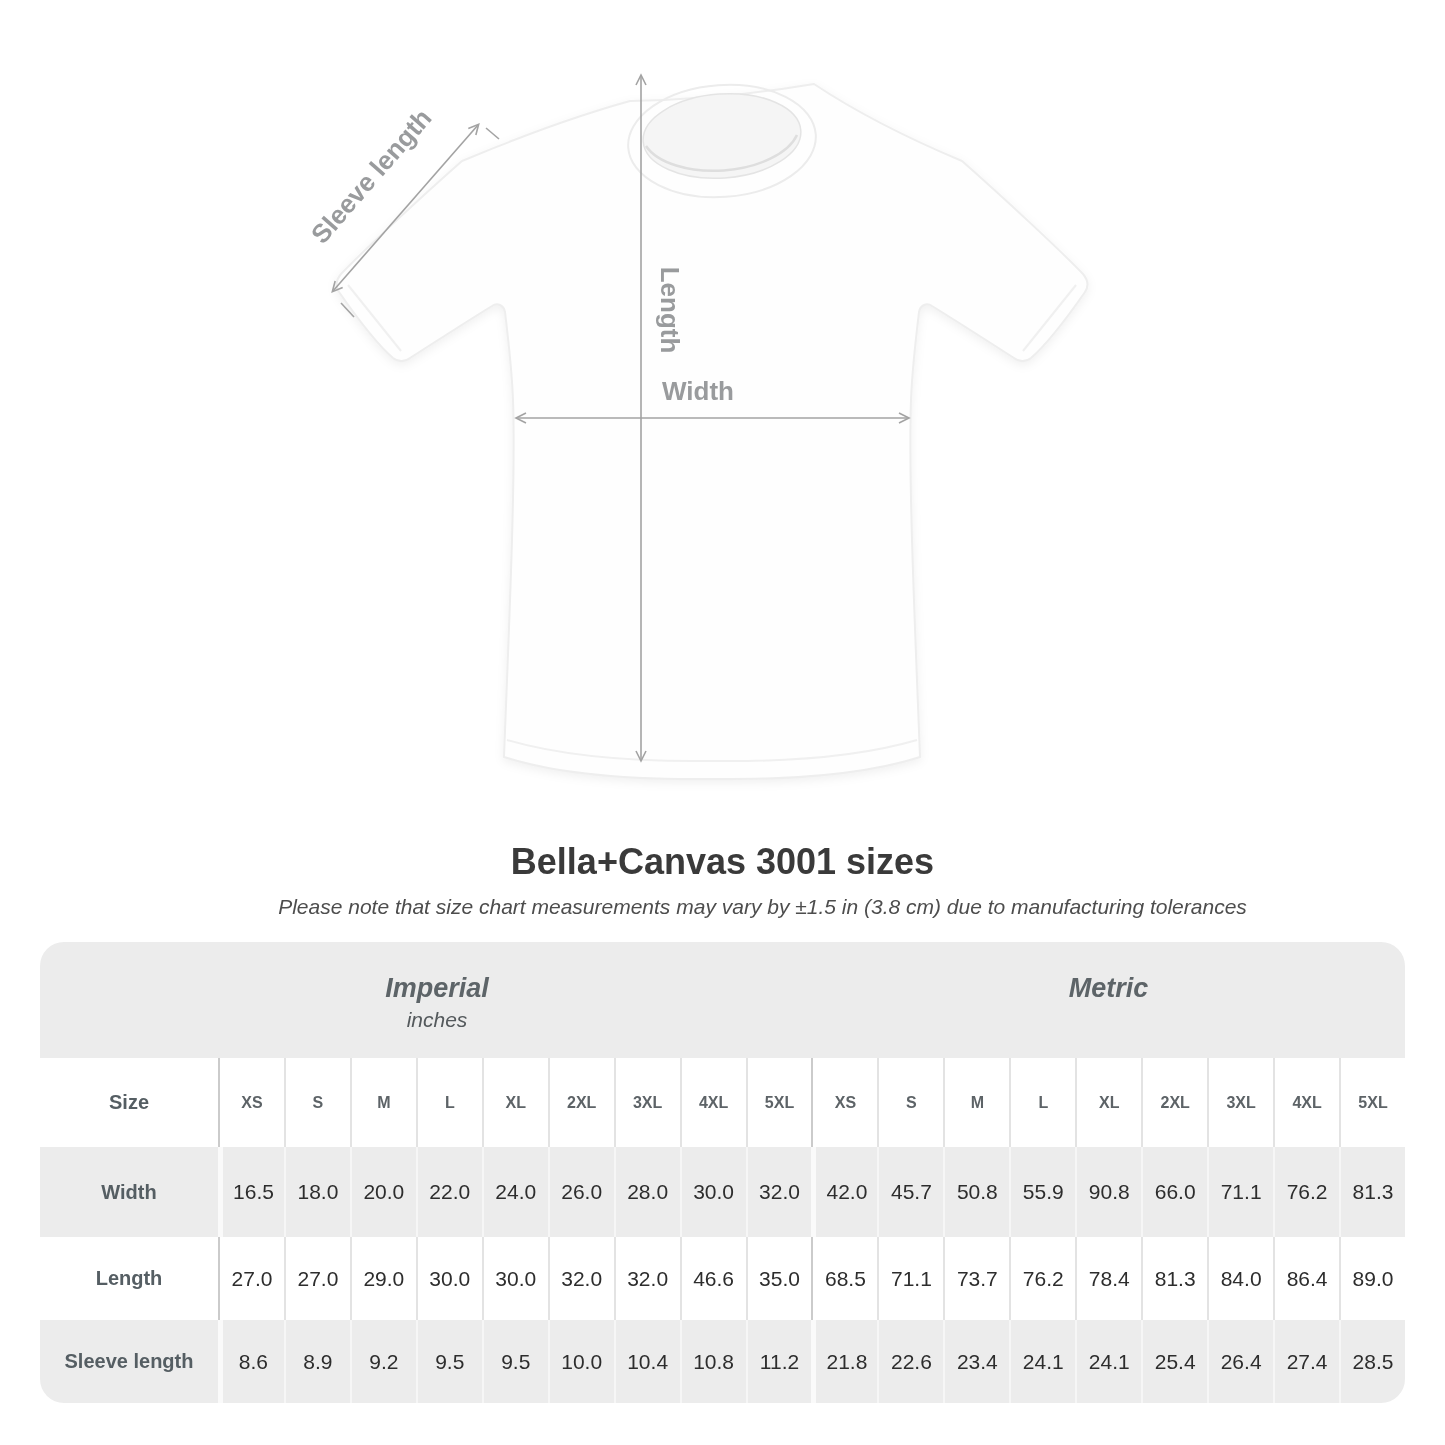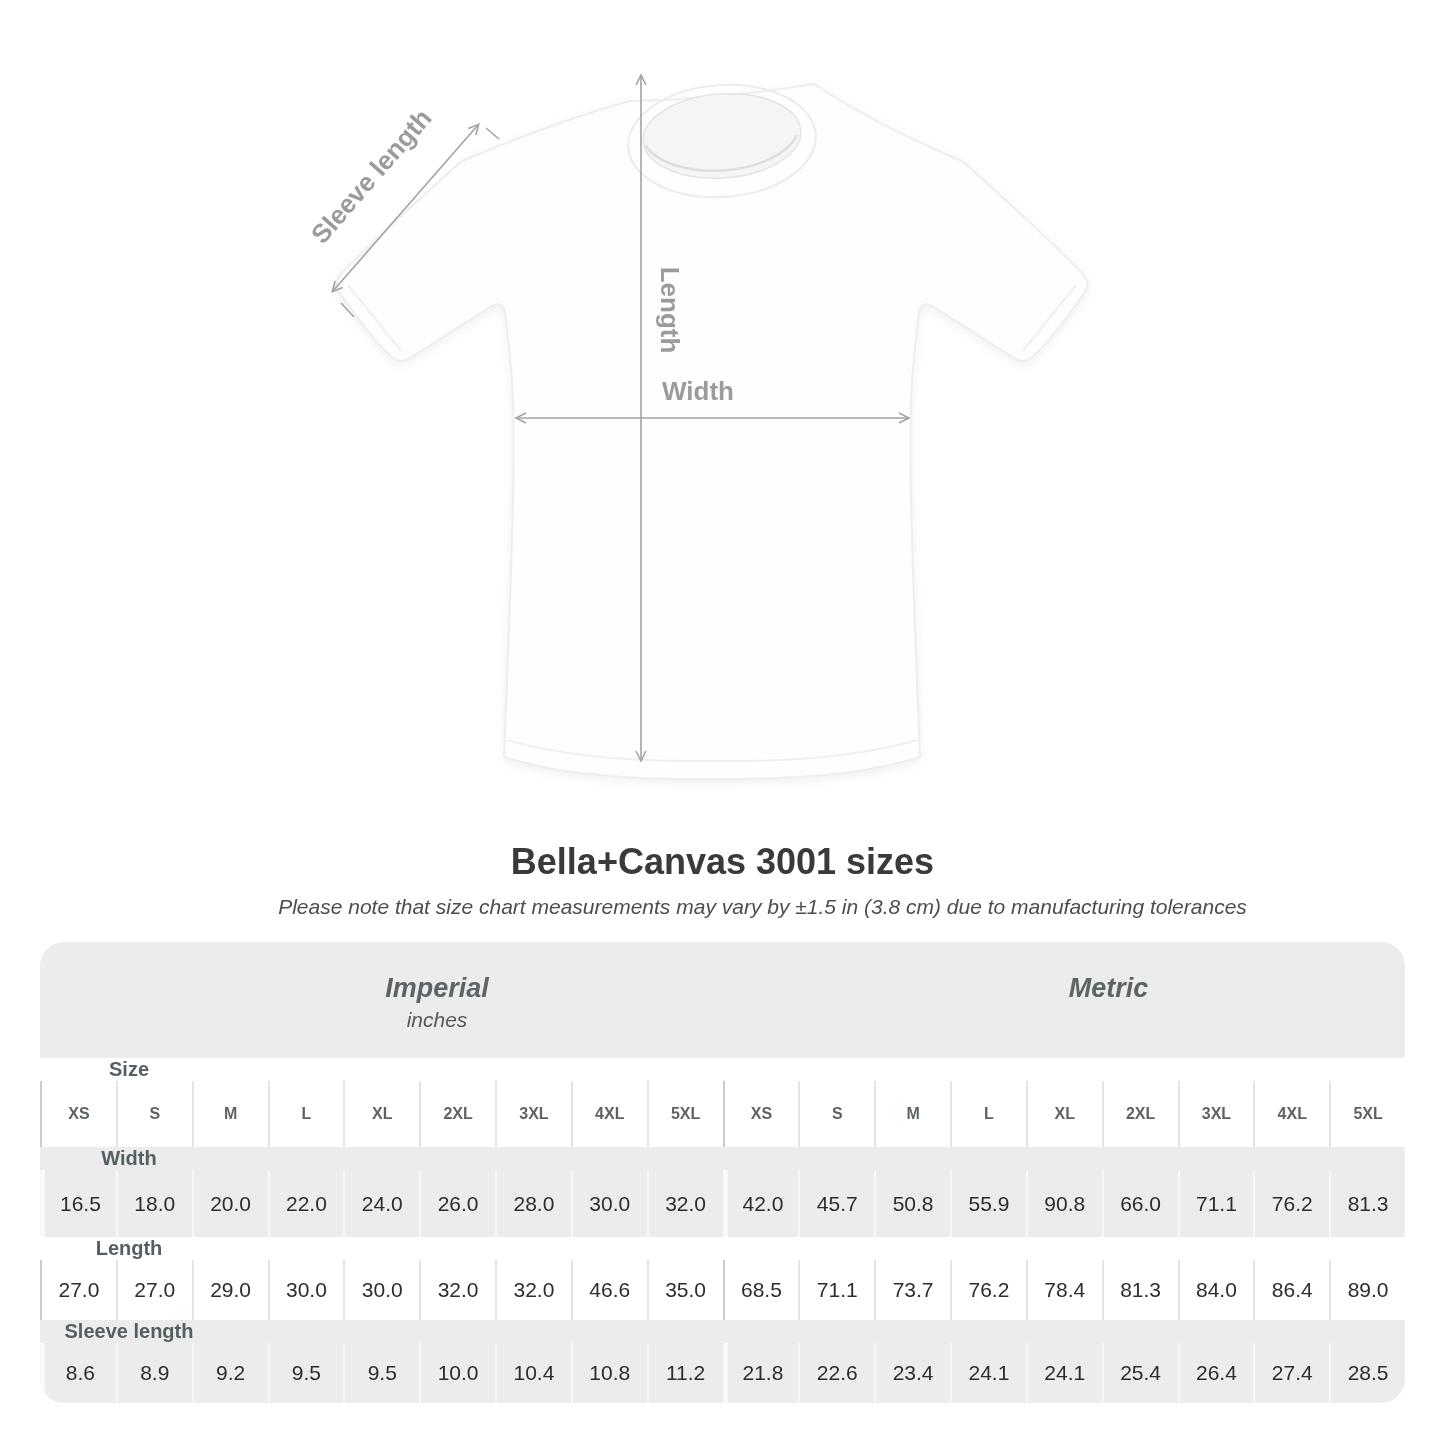--- a/index.html
+++ b/index.html
@@ -17,21 +17,21 @@
               font-size:36px;font-weight:bold;color:#3a3a3a;line-height:40px;}
   .page-note{position:absolute;left:0;top:893px;width:1445px;text-align:center;
              font-style:italic;font-size:21px;color:#4d4d4d;line-height:28px;padding-left:40px;}
   .size-table{position:absolute;left:40px;top:942px;width:1365px;height:461px;
               border-radius:24px;overflow:hidden;}
   .band{display:flex;background:#ececec;height:116px;box-sizing:border-box;padding-top:30px;}
   .band .g1{width:772px;box-sizing:border-box;padding-left:22px;text-align:center;}
   .band .g2{flex:1;box-sizing:border-box;text-align:center;}
   .g-title{font-size:27px;font-weight:bold;font-style:italic;color:#5d6468;line-height:32px;}
   .g-sub{font-size:21px;font-style:italic;color:#54595c;line-height:32px;}
-  .row{display:flex;flex-direction:column;}
+  .row{display:flex;}
   .row-size{height:89px;background:#ffffff;}
   .row-m1{height:90px;background:#ececec;}
   .row-m2{height:83px;background:#ffffff;}
   .row-m3{height:83px;background:#ececec;}
   .cell-label{width:178px;display:flex;align-items:center;justify-content:center;
               font-weight:bold;font-size:20px;color:#555e63;}
   .cells{flex:1;display:grid;grid-template-columns:repeat(18,1fr);}
   .cells .cell{display:flex;align-items:center;justify-content:center;font-size:21px;color:#2d2d2d;}
   .row-size .cells .cell{font-weight:bold;font-size:16px;color:#5d6367;}
   .rw .cells .cell{border-left:2px solid #e3e3e3;}

